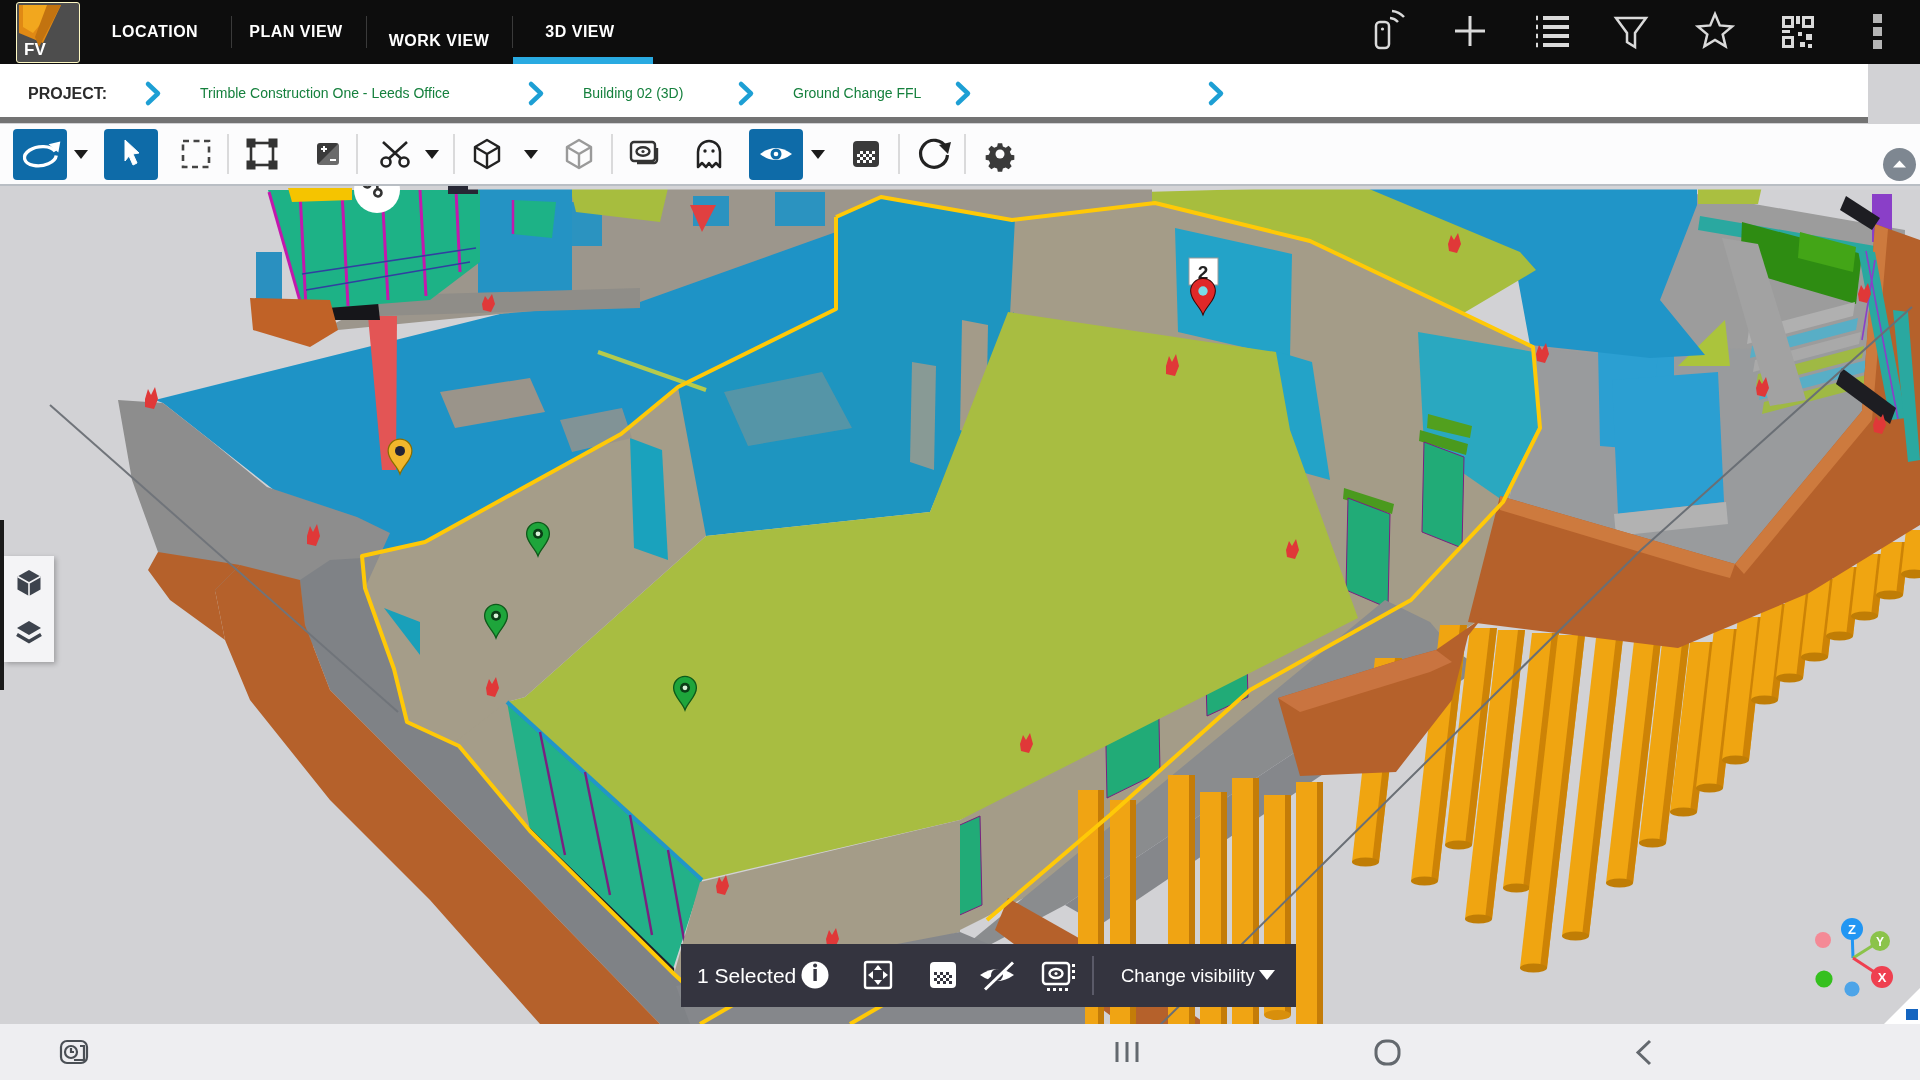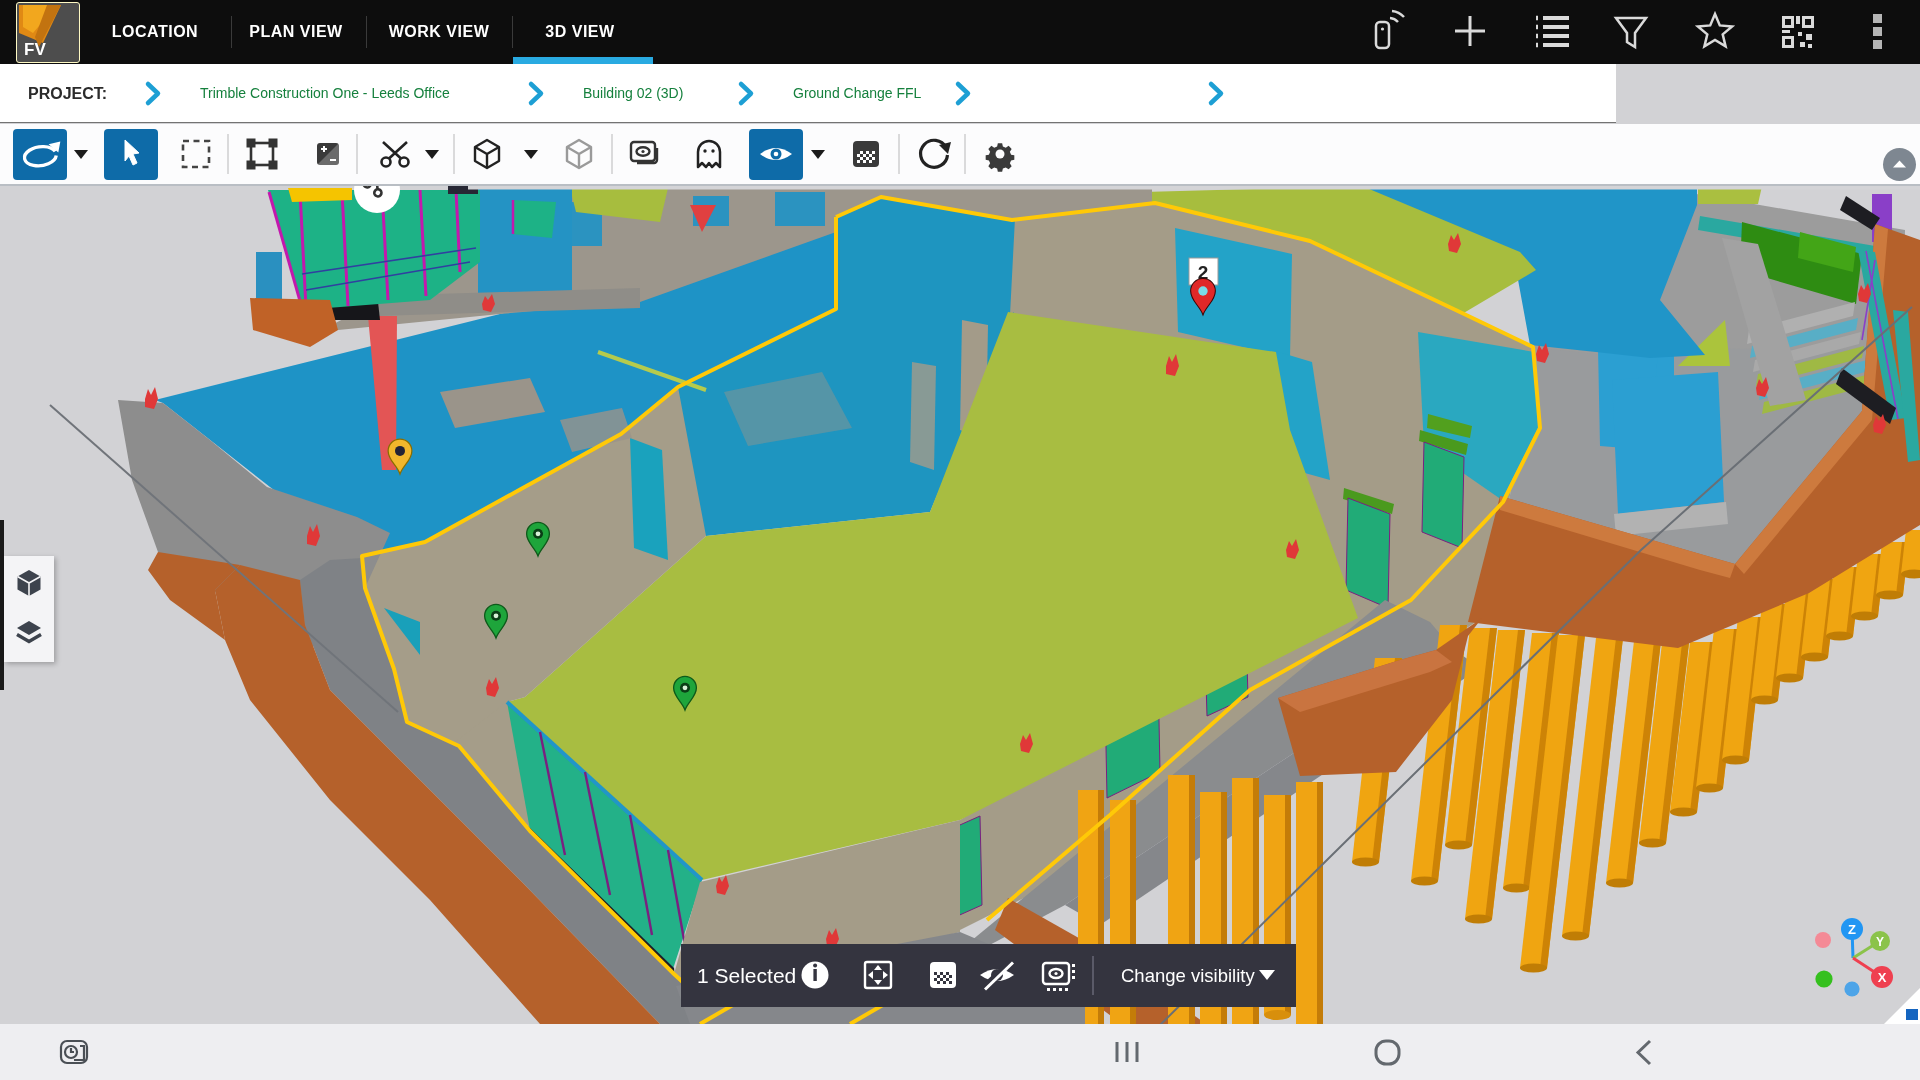--- a/index.html
+++ b/index.html
@@ -7,21 +7,21 @@
   .abs { position:absolute; }
   #stage { position:relative; width:1920px; height:1080px; }
   
   #topbar { left:0; top:0; width:1920px; height:64px; background:#0d0d0d; }
   .tab { position:absolute; top:0; height:64px; line-height:64px; color:#fff; font-size:16px; font-weight:bold; letter-spacing:0.5px; text-align:center; }
   .tabsep { position:absolute; top:16px; height:32px; width:1px; background:#3a3a3a; }
   #tabunderline { position:absolute; left:513px; top:57px; width:140px; height:7px; background:#29aae1; }
   #logo { position:absolute; left:16px; top:2px; width:64px; height:61px; background:#4d4d4d; border:1px solid #fef9c3; border-radius:3px; overflow:hidden; }
   #logo .fv { position:absolute; left:7px; bottom:2px; color:#fff; font-size:17px; font-weight:bold; }
   
-  #crumbbar { left:0; top:64px; width:1616px; height:59px; background:#ffffff; border-bottom:1px solid #737373; }
+  #crumbbar { left:0; top:64px; width:1868px; height:59px; background:#ffffff; border-bottom:6px solid #737373; }
   .crumb { position:absolute; top:0; height:59px; line-height:59px; color:#15803d; font-size:14px; }
   
   #toolbar { left:0; top:124px; width:1920px; height:62px; background:#fcfcfd; border-bottom:2px solid #b9bec4; }
   
   #navbar { left:0; top:1024px; width:1920px; height:56px; background:#eeeef1; }
   
   #selpanel { left:681px; top:944px; width:615px; height:63px; background:#34343f; color:#fff; }
   #selpanel .lbl { position:absolute; left:16px; top:0; height:63px; line-height:63px; font-size:21px; color:#fff; }
   
   #leftpanel { left:4px; top:556px; width:50px; height:106px; background:#f4f4f6; box-shadow:2px 2px 5px rgba(0,0,0,0.25); }
@@ -387,21 +387,21 @@
       <polygon points="1920,988 1884,1024 1920,1024" fill="#ffffff"></polygon>
       <rect x="1906" y="1009" width="12" height="11" fill="#1565c0"></rect>
 
       <rect x="0" y="520" width="4" height="170" fill="#1a1a1a"></rect>
     </g>
   </svg>
 
   <div class="abs" id="topbar">
     <div class="tab" style="left:88px;width:134px;">LOCATION VIEW</div>
     <div class="tab" style="left:240px;width:112px;">PLAN VIEW</div>
-    <div class="tab" style="left:381px;width:116px;">WORK VIEW</div>
+    <div class="tab" style="left:381px;width:116px;margin-top:9px;">WORK VIEW</div>
     <div class="tab" style="left:530px;width:100px;">3D VIEW</div>
     <div class="tabsep" style="left:231px;"></div>
     <div class="tabsep" style="left:366px;"></div>
     <div class="tabsep" style="left:512px;"></div>
     <div id="tabunderline"></div>
     <div id="logo">
       <svg width="64" height="61">
         <polygon points="2,2 44,2 26,40 2,30" fill="#e08914"></polygon>
         <polygon points="6,2 40,2 16,30 6,24" fill="#f2a71e"></polygon>
         <polygon points="30,2 44,2 22,44 18,34" fill="#c27310"></polygon>

